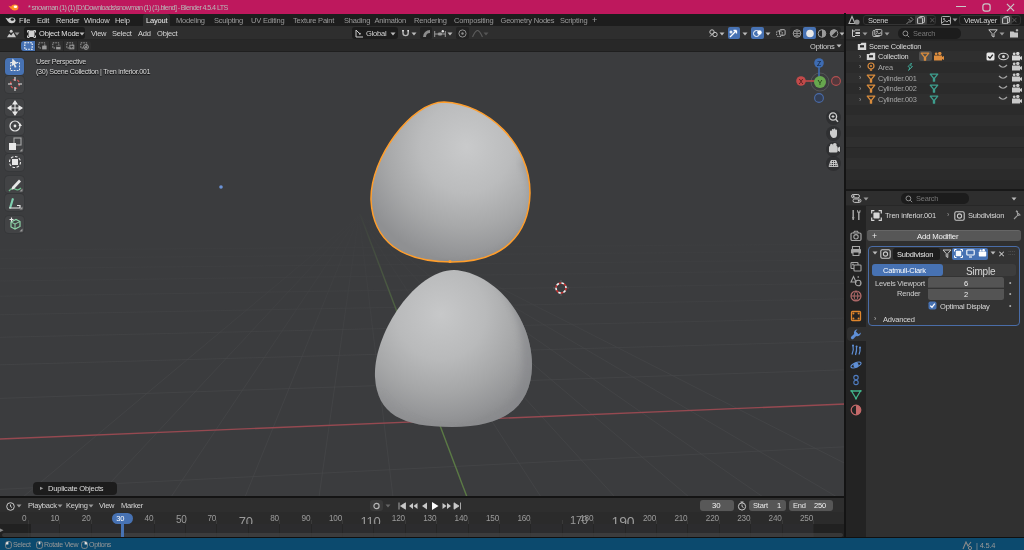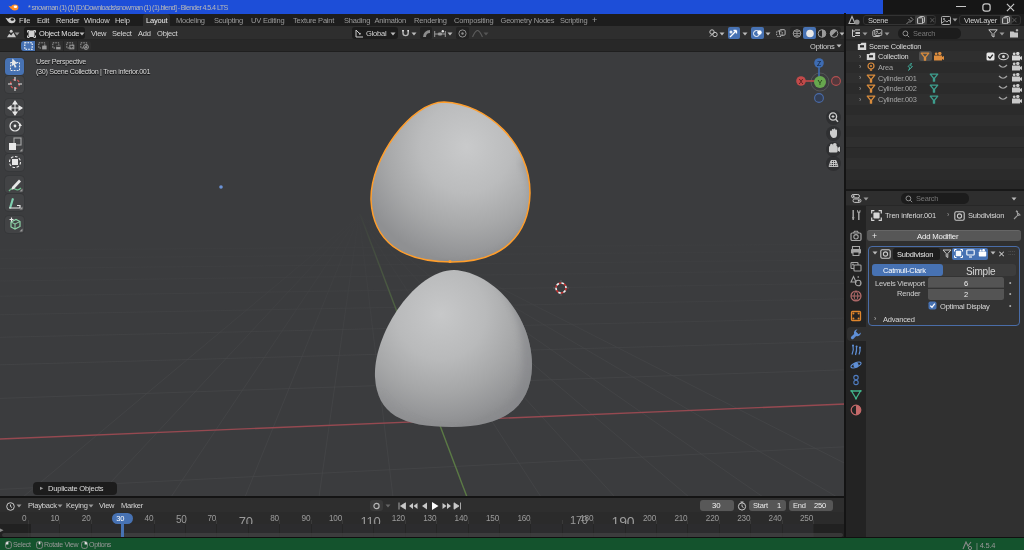--- a/index.html
+++ b/index.html
@@ -1,20 +1,20 @@
 <!DOCTYPE html>
 <html><head><meta charset="utf-8">
 <style>
 *{margin:0;padding:0;box-sizing:border-box}
 html,body{width:1024px;height:550px;overflow:hidden;background:#161616;font-family:"Liberation Sans",sans-serif;}
 .abs{position:absolute}
 body{position:relative}
 .t{color:#c5c5c5;font-size:7.5px;letter-spacing:-0.2px;white-space:nowrap}
 </style></head><body>
-<div class="abs" style="left:0;top:0;width:883px;height:14px;background:#1d4ed8">
+<div class="abs" style="left:0;top:0;width:1024px;height:14px;background:#be185d">
 <svg class="abs" style="left:8px;top:2.5px" width="11" height="9" viewBox="0 0 13 10">
 <ellipse cx="8" cy="5" rx="4.3" ry="3.6" fill="#ff8d27"></ellipse>
       <ellipse cx="8.8" cy="4.1" rx="2.1" ry="1.6" fill="#fdfdfd"></ellipse>
 <path d="M0.5 2.8 L6 4.3 L3.6 6.9 Z" fill="#ff8d27"></path>
 </svg>
 <div class="abs t" style="left:28px;top:3px;font-size:7.2px;letter-spacing:-0.62px;color:#b8b8b8">* snowman (1) (1) [D:\Downloads\snowman (1) (1).blend] - Blender 4.5.4 LTS</div>
 <div class="abs" style="left:956px;top:6px;width:10px;height:1.2px;background:#c9c9c9"></div>
 <svg class="abs" style="left:982px;top:2.5px" width="9" height="9" viewBox="0 0 10 10">
       <rect x="1" y="1" width="8" height="8" rx="2.4" fill="none" stroke="#c9c9c9" stroke-width="1.4"></rect>
     </svg>
@@ -821,21 +821,21 @@
         <path d="M2.2 4.6 L4 6.3 L6.8 2.7" stroke="#fff" stroke-width="1.3" fill="none"></path>
       </svg>
 <div class="abs t" style="left:95px;top:110.5px;font-size:7.5px;color:#dadada">Optimal Display</div>
 <div class="abs t" style="left:164px;top:110.5px;font-size:7px;color:#aaa">•</div>
       <div class="abs t" style="left:29px;top:123.5px;font-size:7px;color:#bbb">›</div>
 <div class="abs t" style="left:38px;top:123.5px;font-size:7.5px;color:#d8d8d8">Advanced</div>
     </div>
   </div>
 <div class="abs" style="left:844px;top:13px;width:2px;height:524px;background:#141414"></div>
 <div class="abs" style="left:0;top:496px;width:845px;height:1.5px;background:#141414"></div>
-<div class="abs" style="left:0;top:537px;width:1024px;height:13px;background:#14532d;border-top:1px solid #101010">
+<div class="abs" style="left:0;top:537px;width:1024px;height:13px;background:#0c4a6e;border-top:1px solid #101010">
 <svg class="abs" style="left:5px;top:3px" width="7" height="8" viewBox="0 0 7 8">
       <rect x="0.6" y="0.6" width="5.8" height="6.8" rx="2" fill="none" stroke="#8f8f8f" stroke-width="0.9"></rect>
       <path d="M0.9 3.4 L0.9 2.4 Q0.9 0.8 2.6 0.8 L3.4 0.8 L3.4 3.4 Z" fill="#e0e0e0"></path>
     </svg>
 <div class="abs t" style="left:13px;top:3px;font-size:7px;letter-spacing:-0.3px;color:#989898">Select</div>
 <svg class="abs" style="left:36px;top:3px" width="7" height="8" viewBox="0 0 7 8">
       <rect x="0.6" y="0.6" width="5.8" height="6.8" rx="2" fill="none" stroke="#8f8f8f" stroke-width="0.9"></rect>
       <rect x="2.6" y="0.8" width="1.8" height="2.8" rx="0.8" fill="#e0e0e0"></rect>
     </svg>
 <div class="abs t" style="left:44px;top:3px;font-size:7px;letter-spacing:-0.3px;color:#989898">Rotate View</div>

